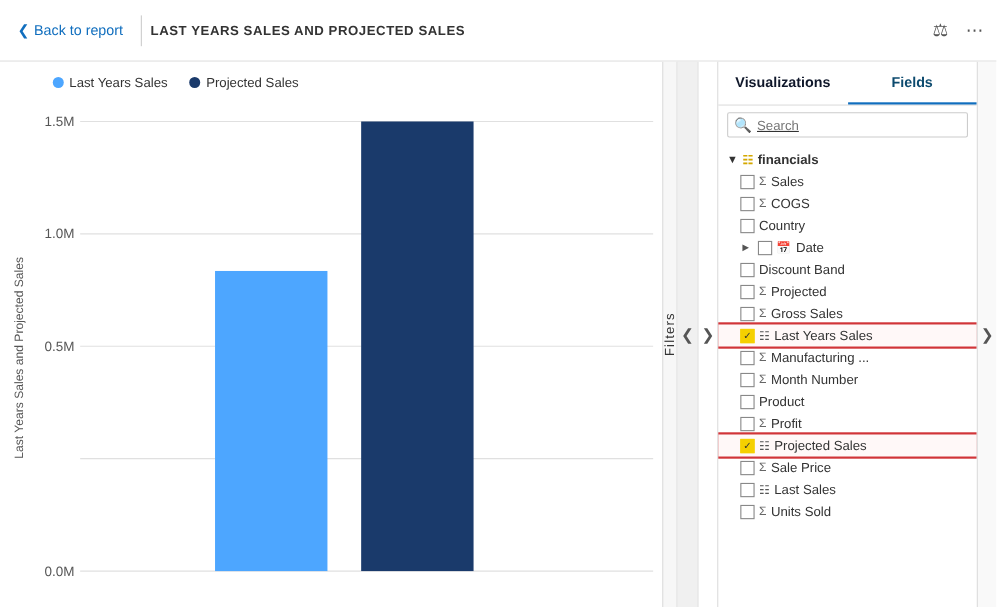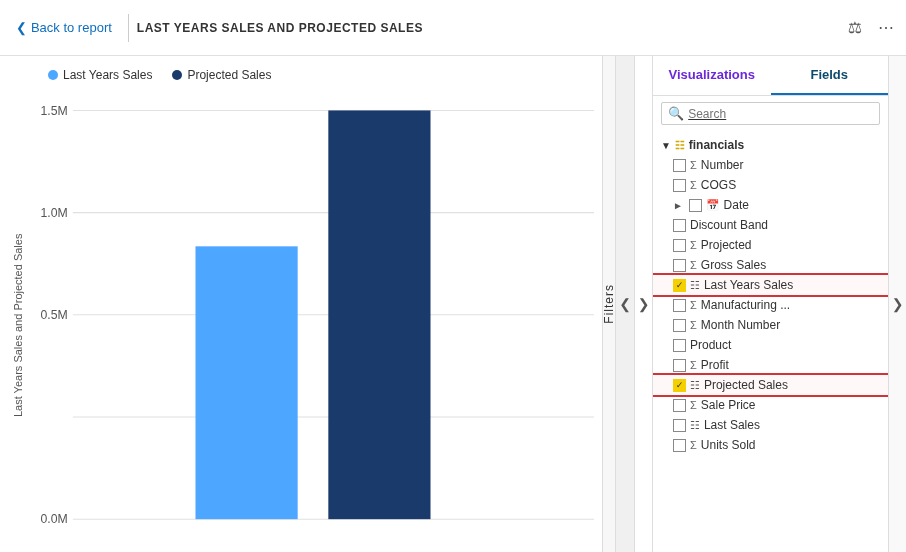--- a/index.html
+++ b/index.html
@@ -42,21 +42,21 @@
       writing-mode: vertical-rl; transform: rotate(180deg);
       font-size: 12px; color: #333; letter-spacing: 1px; cursor: pointer;
     }
 
     
     .fields-panel { width: 236px; display: flex; flex-direction: column; border-left: 1px solid #ddd; }
     .fields-tabs { display: flex; height: 40px; border-bottom: 1px solid #ddd; }
     .fields-tab {
       flex: 1; display: flex; align-items: center; justify-content: center;
       font-size: 13px; font-weight: 600; cursor: pointer; border-bottom: 2px solid transparent;
-      color: #6d28d9;
+      color: #0f172a;
     }
     .fields-tab.active { border-bottom: 2px solid #106ebe; color: #0c4a6e; }
 
     .search-box {
       display: flex; align-items: center; margin: 6px 8px; border: 1px solid #ccc;
       border-radius: 2px; padding: 3px 6px; gap: 4px;
     }
     .search-input { border: none; outline: none; flex: 1; font-size: 12px; color: #333; text-decoration: underline; }
 
     .fields-list { flex: 1; overflow-y: auto; padding: 4px 0; }
@@ -169,29 +169,33 @@
 
       <div class="field-group-header">
         <span style="font-size:10px;">▼</span>
         <span style="font-size:11px; color:#d4a800;">☷</span>
         <span>financials</span>
       </div>
 
       <div class="field-item">
         <div class="checkbox"></div>
         <span class="sigma-icon">Σ</span>
-        <span>Number</span>
+        <span>Sales</span>
       </div>
 
       <div class="field-item">
         <div class="checkbox"></div>
         <span class="sigma-icon">Σ</span>
         <span>COGS</span>
       </div>
 
+      <div class="field-item">
+        <div class="checkbox"></div>
+        <span>Country</span>
+      </div>
 
       <div class="field-item">
         <span style="font-size:10px; color:#555; margin-right:2px;">►</span>
         <div class="checkbox"></div>
         <span class="calendar-icon">📅</span>
         <span>Date</span>
       </div>
 
       <div class="field-item">
         <div class="checkbox"></div>

